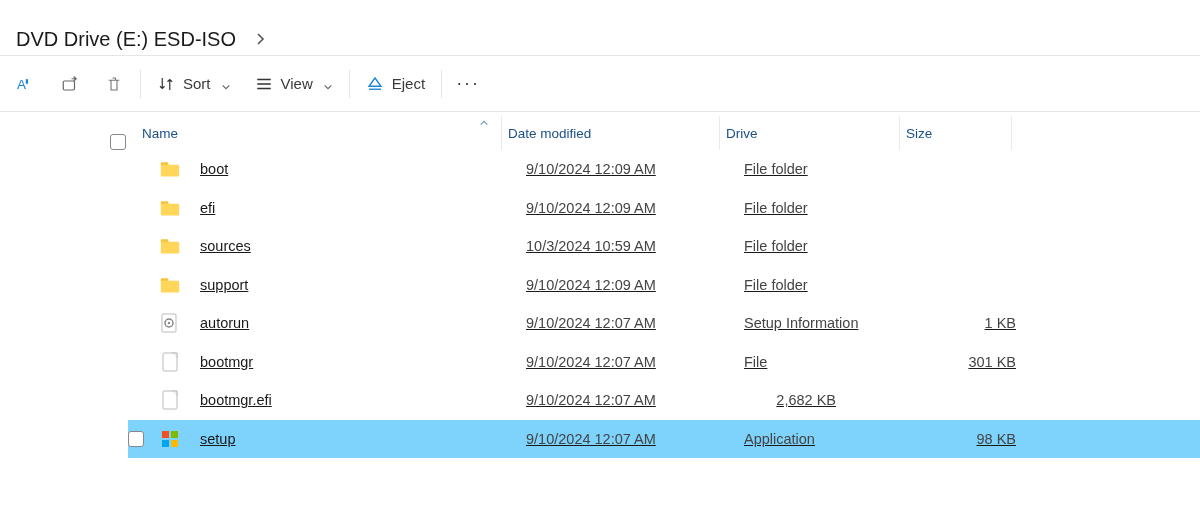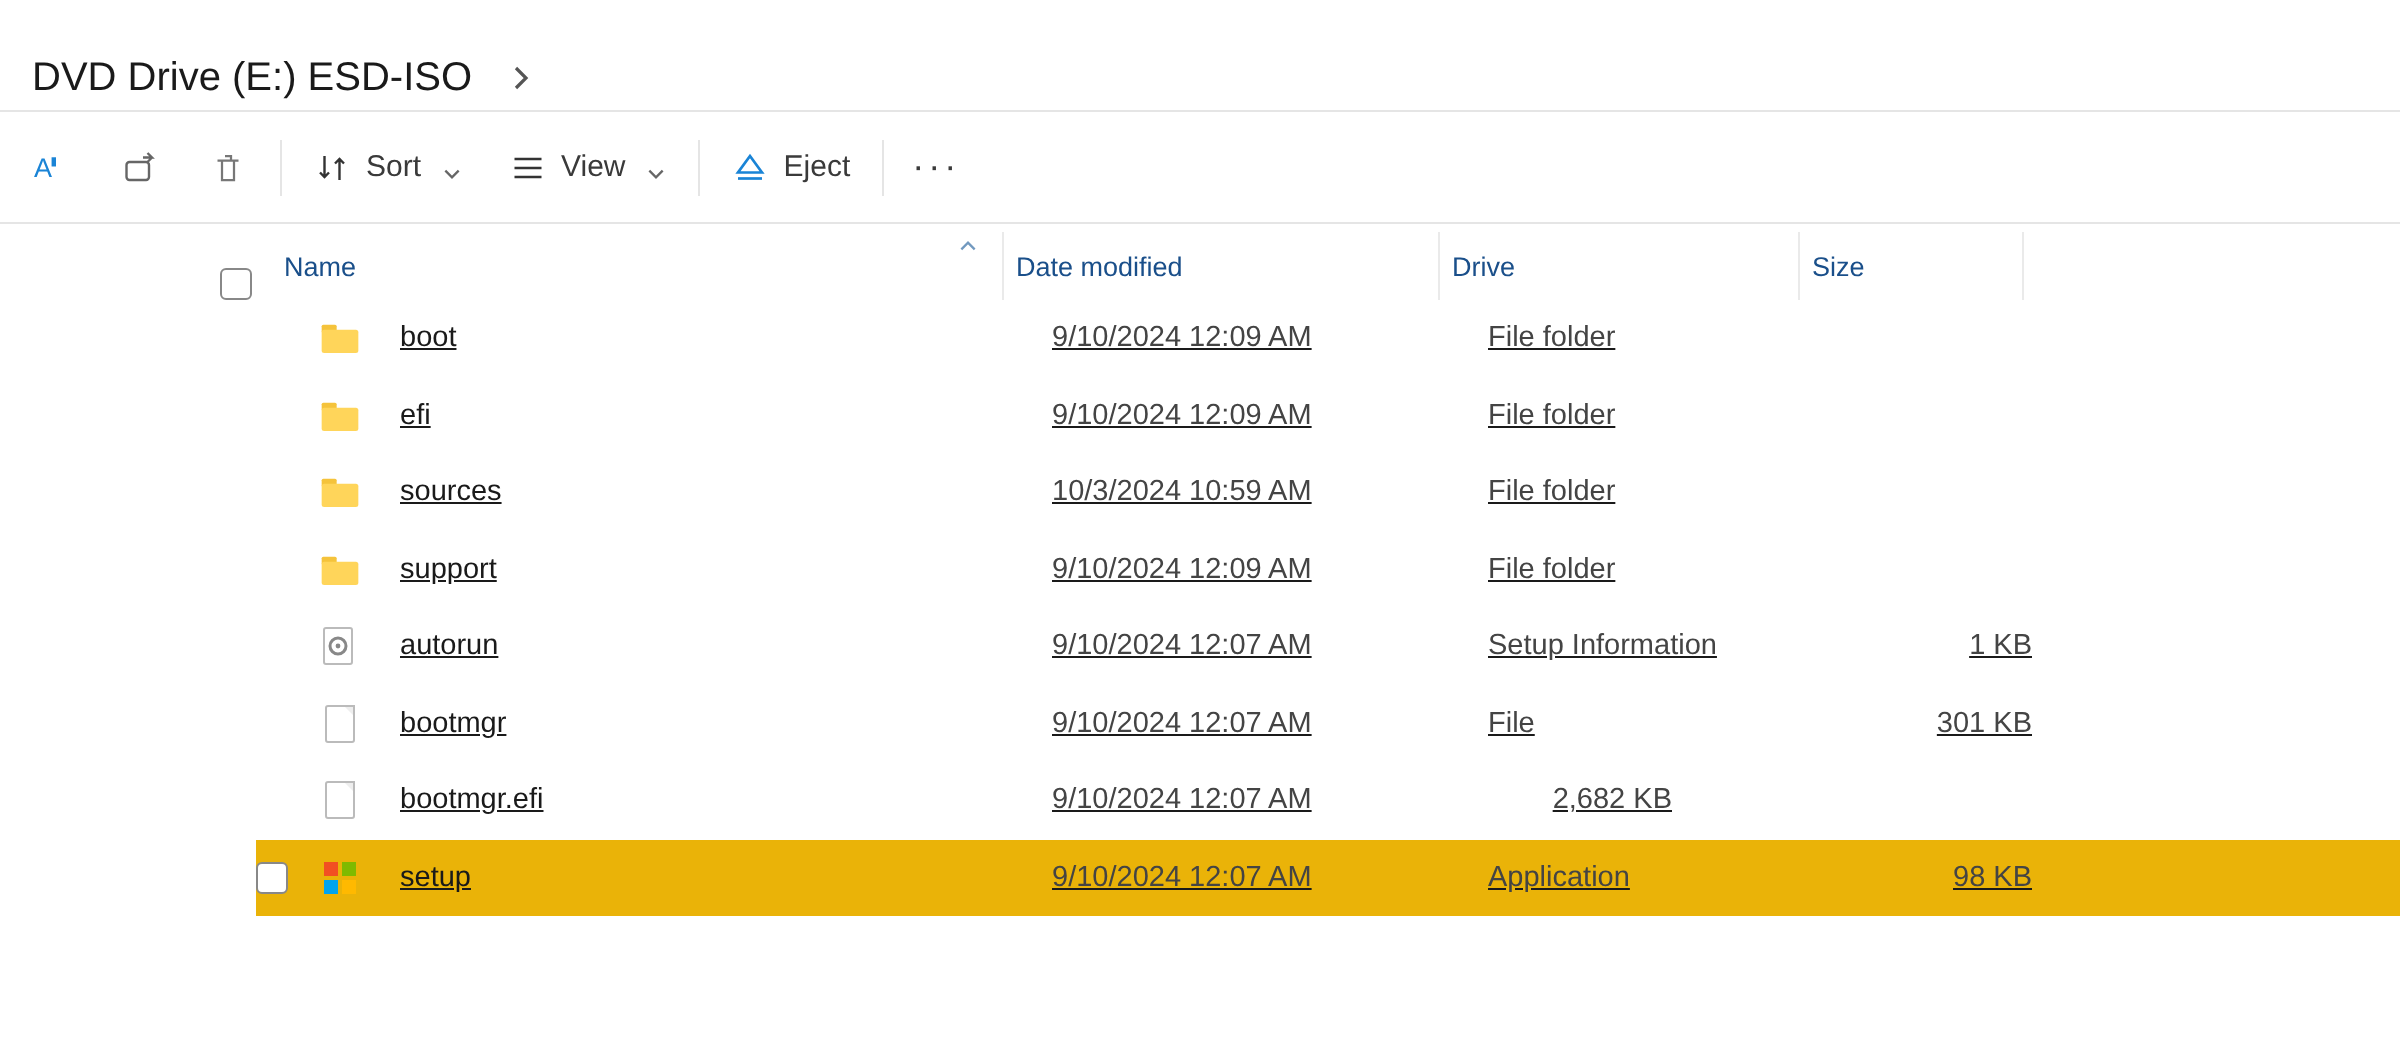--- a/index.html
+++ b/index.html
@@ -84,21 +84,21 @@
 
   .rows { padding-left: 128px; text-decoration: underline; }
   .row {
     display: flex;
     align-items: center;
     height: 38.5px;
     font-size: 14.5px;
     color: #1a1a1a;
   }
   .row .col-check { width:32px; display:flex; align-items:center; visibility:hidden; }
-  .row.selected { background: #eab308; }
+  .row.selected { background: #7dd3fc; }
   .row.selected .col-check { visibility: visible; }
   .row .file-icon { width: 20px; height:20px; margin-right: 10px; display:inline-flex; align-items:center; justify-content:center;}
   .row .col-name { display:flex; align-items:center; padding-left: 0; }
   .row .col-date { color:#444; padding-left:6px;}
   .row .col-type { color:#444; padding-left:6px;}
   .row .col-size { color:#444; }
 
   
   .folder-svg rect.body { fill:#ffd55a; }
   .folder-svg rect.tab  { fill:#f5c33b; }

